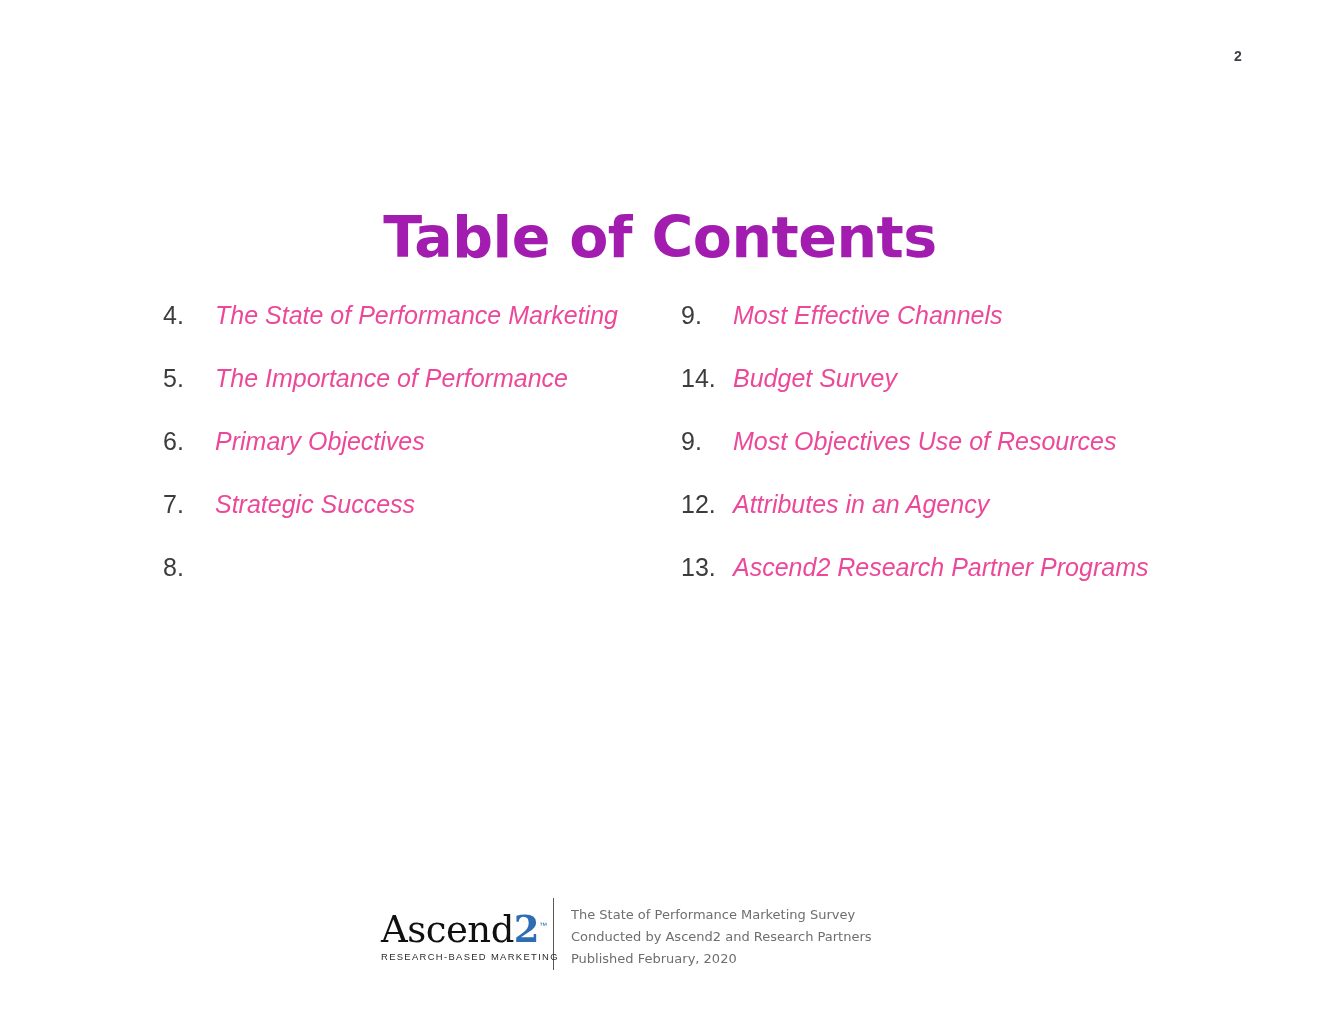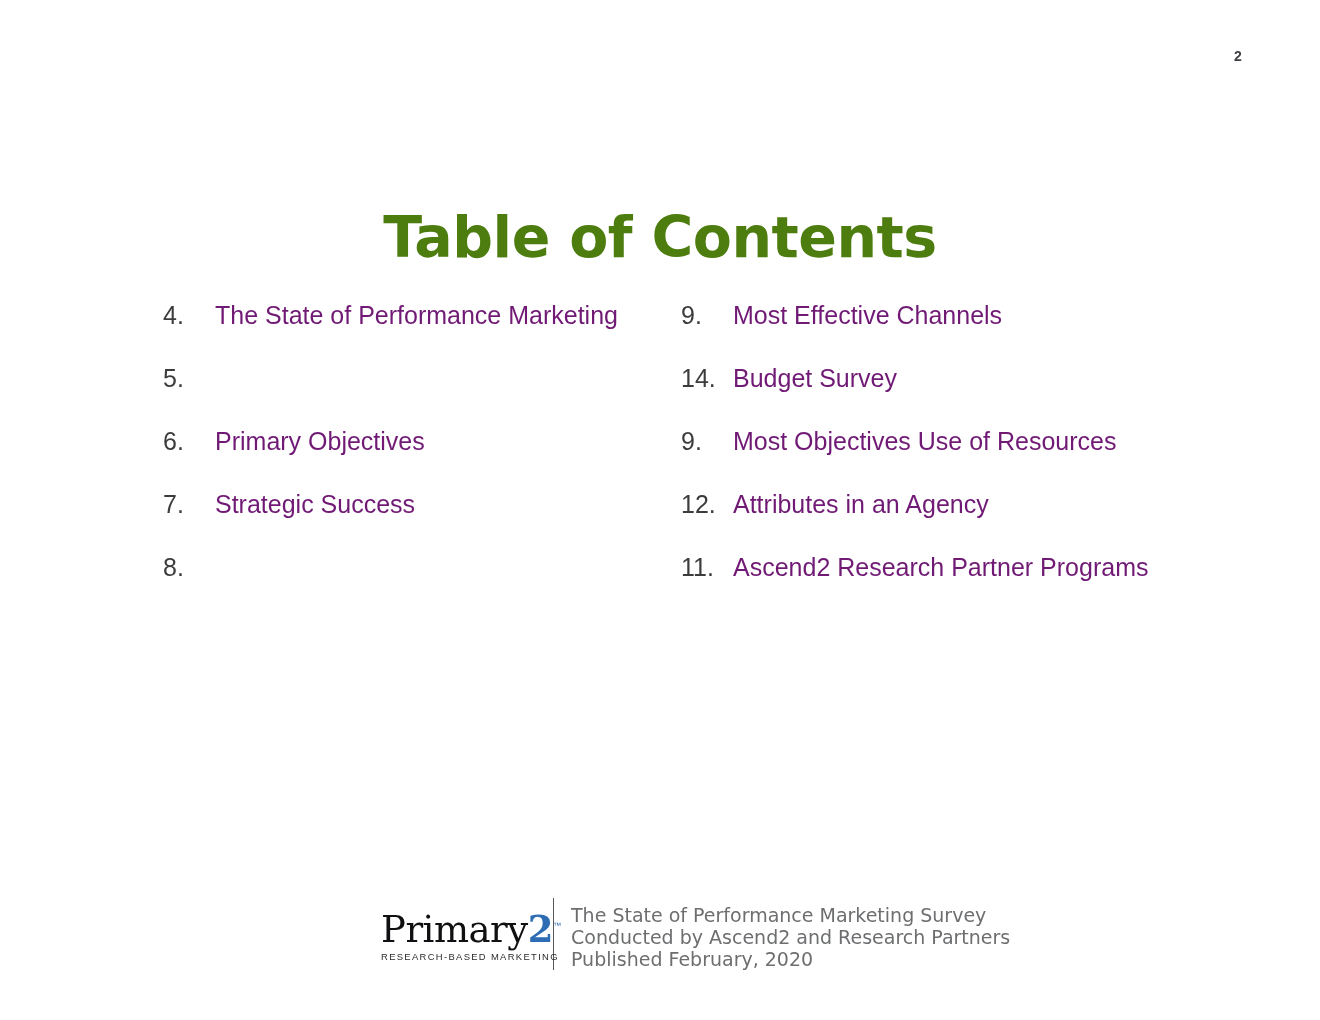--- a/index.html
+++ b/index.html
@@ -40,21 +40,21 @@
   .slide-title {
     position: absolute;
     top: 168px;
     left: 0;
     width: 1320px;
     text-align: center;
     font-family: "DejaVu Sans", sans-serif;
     font-size: 57px;
     font-weight: 700;
     letter-spacing: -0.5px;
-    color: #4d7c0f;
+    color: #a21caf;
     line-height: 1.1;
   }
 
   
   .toc {
     position: absolute;
     top: 299px;
     left: 163px;
     width: 1060px;
     display: flex;
@@ -81,21 +81,22 @@
     display: inline-block;
     width: 52px;
     flex: 0 0 52px;
     text-align: left;
     color: #3c3c3e;
     white-space: nowrap;
   }
   .toc-label {
     display: inline-block;
     white-space: nowrap;
-    color: #701a75;
+    color: #ec4899;
+    font-style: italic;
   }
 
   
   .footer {
     position: absolute;
     left: 381px;
     top: 893px;
     display: flex;
     flex-direction: row;
     align-items: flex-start;
@@ -143,21 +144,21 @@
     background: #58585a;
     margin-left: 22px;
     margin-right: 0;
     margin-top: 5px;
     flex: 0 0 1px;
   }
 
   .footer-text {
     margin-left: 17px;
     font-family: "DejaVu Sans", sans-serif;
-    font-size: 19px;
+    font-size: 13px;
     line-height: 22px;
     color: #6d6e70;
     padding-top: 11px;
     white-space: nowrap;
   }
   .footer-text div { display: block; }
 </style>
 </head>
 <body>
 
@@ -169,20 +170,21 @@
 
   <div class="toc">
 
     <div class="toc-col left">
       <div class="toc-item">
         <span class="toc-num">4.</span>
         <span class="toc-label">The State of Performance Marketing</span>
       </div>
       <div class="toc-item">
         <span class="toc-num">5.</span>
+        <span class="toc-label">The Importance of Performance</span>
       </div>
       <div class="toc-item">
         <span class="toc-num">6.</span>
         <span class="toc-label">Primary Objectives</span>
       </div>
       <div class="toc-item">
         <span class="toc-num">7.</span>
         <span class="toc-label">Strategic Success</span>
       </div>
       <div class="toc-item">
@@ -201,32 +203,32 @@
       </div>
       <div class="toc-item">
         <span class="toc-num">9.</span>
         <span class="toc-label">Most Objectives Use of Resources</span>
       </div>
       <div class="toc-item">
         <span class="toc-num">12.</span>
         <span class="toc-label">Attributes in an Agency</span>
       </div>
       <div class="toc-item">
-        <span class="toc-num">11.</span>
+        <span class="toc-num">13.</span>
         <span class="toc-label">Ascend2 Research Partner Programs</span>
       </div>
     </div>
 
   </div>
 
   <div class="footer">
 
     <div class="logo-block">
       <div class="logo-wordmark">
-        <span>Primary</span><span class="logo-two">2</span><span class="logo-tm">™</span>
+        <span>Ascend</span><span class="logo-two">2</span><span class="logo-tm">™</span>
       </div>
       <div class="logo-tagline">RESEARCH-BASED MARKETING</div>
     </div>
 
     <div class="footer-divider"></div>
 
     <div class="footer-text">
       <div>The State of Performance Marketing Survey</div>
       <div>Conducted by Ascend2 and Research Partners</div>
       <div>Published February, 2020</div>

